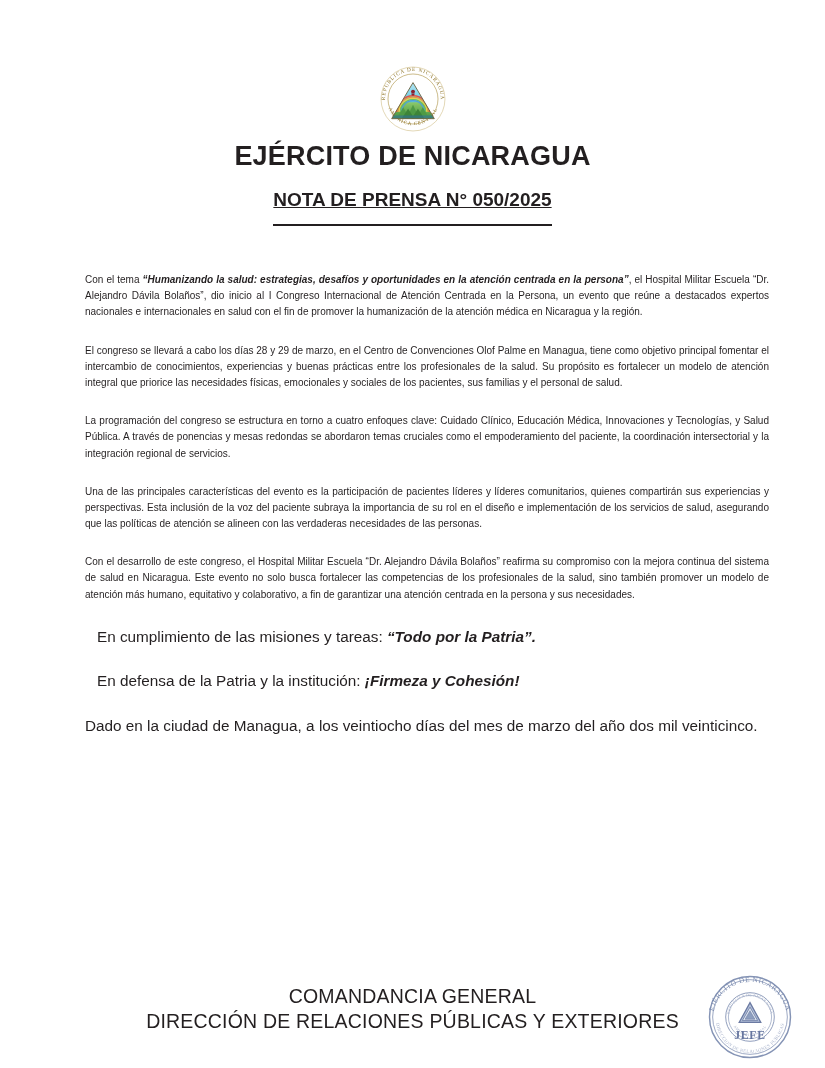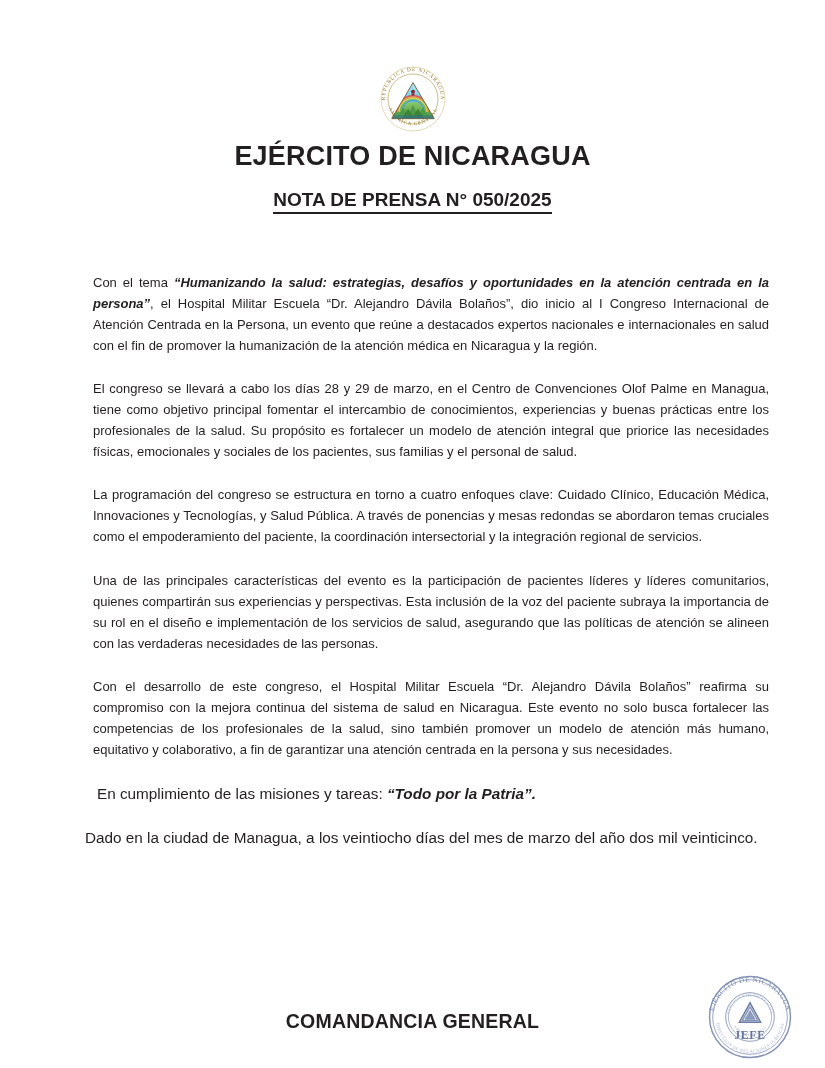--- a/index.html
+++ b/index.html
@@ -52,41 +52,42 @@
     margin: 0;
   }
   .doc-subtitle {
     font-size: 19px;
     font-weight: bold;
     margin: 17px 0 0 0;
     line-height: 1.15;
   }
   .doc-subtitle span.u {
     border-bottom: 2px solid #231f20;
-    padding-bottom: 2px;
+    padding-bottom: 14px;
+    text-decoration: underline;
   }
   .doc-heading {
     font-size: 18.5px;
     font-weight: bold;
     margin: 21px auto 0 auto;
     width: 640px;
     line-height: 1.32;
     letter-spacing: 0.1px;
   }
 
   
   .body-block {
     position: absolute;
     top: 272px;
     left: 85px;
     width: 684px;
   }
   p.para {
-    margin: 0 0 22px 8px;
-    font-size: 13px;
+    margin: 0 0 22px 0;
+    font-size: 10px;
     line-height: 1.62;
     text-align: justify;
     text-justify: inter-word;
     color: #231f20;
   }
   p.para:last-child { margin-bottom: 0; }
   .bi {
     font-weight: bold;
     font-style: italic;
   }
@@ -106,21 +107,21 @@
   
   .footer-block {
     position: absolute;
     bottom: 34px;
     left: 0;
     width: 825px;
     text-align: center;
   }
   .footer-line {
     font-size: 19.5px;
-    font-weight: bold;
+    font-weight: normal;
     line-height: 1.28;
     letter-spacing: 0.2px;
   }
 
   
   .seal {
     position: absolute;
     right: 16px;
     bottom: 6px;
     width: 118px;
@@ -203,26 +204,30 @@
     <p class="para">La programación del congreso se estructura en torno a cuatro enfoques clave: Cuidado Clínico, Educación Médica, Innovaciones y Tecnologías, y Salud Pública. A través de ponencias y mesas redondas se abordaron temas cruciales como el empoderamiento del paciente, la coordinación intersectorial y la integración regional de servicios.</p>
 
     <p class="para">Una de las principales características del evento es la participación de pacientes líderes y líderes comunitarios, quienes compartirán sus experiencias y perspectivas. Esta inclusión de la voz del paciente subraya la importancia de su rol en el diseño e implementación de los servicios de salud, asegurando que las políticas de atención se alineen con las verdaderas necesidades de las personas.</p>
 
     <p class="para">Con el desarrollo de este congreso, el Hospital Militar Escuela “Dr. Alejandro Dávila Bolaños” reafirma su compromiso con la mejora continua del sistema de salud en Nicaragua. Este evento no solo busca fortalecer las competencias de los profesionales de la salud, sino también promover un modelo de atención más humano, equitativo y colaborativo, a fin de garantizar una atención centrada en la persona y sus necesidades.</p>
 
     <p class="motto">
       <span>En cumplimiento de las misiones y tareas: </span><span class="bi">“Todo por la Patria”.</span>
     </p>
 
+    <p class="motto">
+      <span>En defensa de la Patria y la institución: </span><span class="bi">¡Firmeza y Cohesión!</span>
+    </p>
 
     <p class="closing">Dado en la ciudad de Managua, a los veintiocho días del mes de marzo del año dos mil veinticinco.</p>
   </div>
 
   <div class="footer-block">
     <div class="footer-line">COMANDANCIA GENERAL</div>
+    <div class="footer-line">DIRECCIÓN DE RELACIONES PÚBLICAS Y EXTERIORES</div>
   </div>
 
   <svg class="seal" viewBox="0 0 100 100" aria-hidden="true">
     <defs>
       <path id="sealArcTop" d="M 9,52 A 41,41 0 0 1 91,52" fill="none"></path>
       <path id="sealArcBot" d="M 12,52 A 38,38 0 0 0 88,52" fill="none"></path>
       <path id="sealInnerTop" d="M 27,50 A 23,23 0 0 1 73,50" fill="none"></path>
       <path id="sealInnerBot" d="M 29,50 A 21,21 0 0 0 71,50" fill="none"></path>
     </defs>
     <g stroke="#5b6f9c" fill="none" opacity="0.85">

